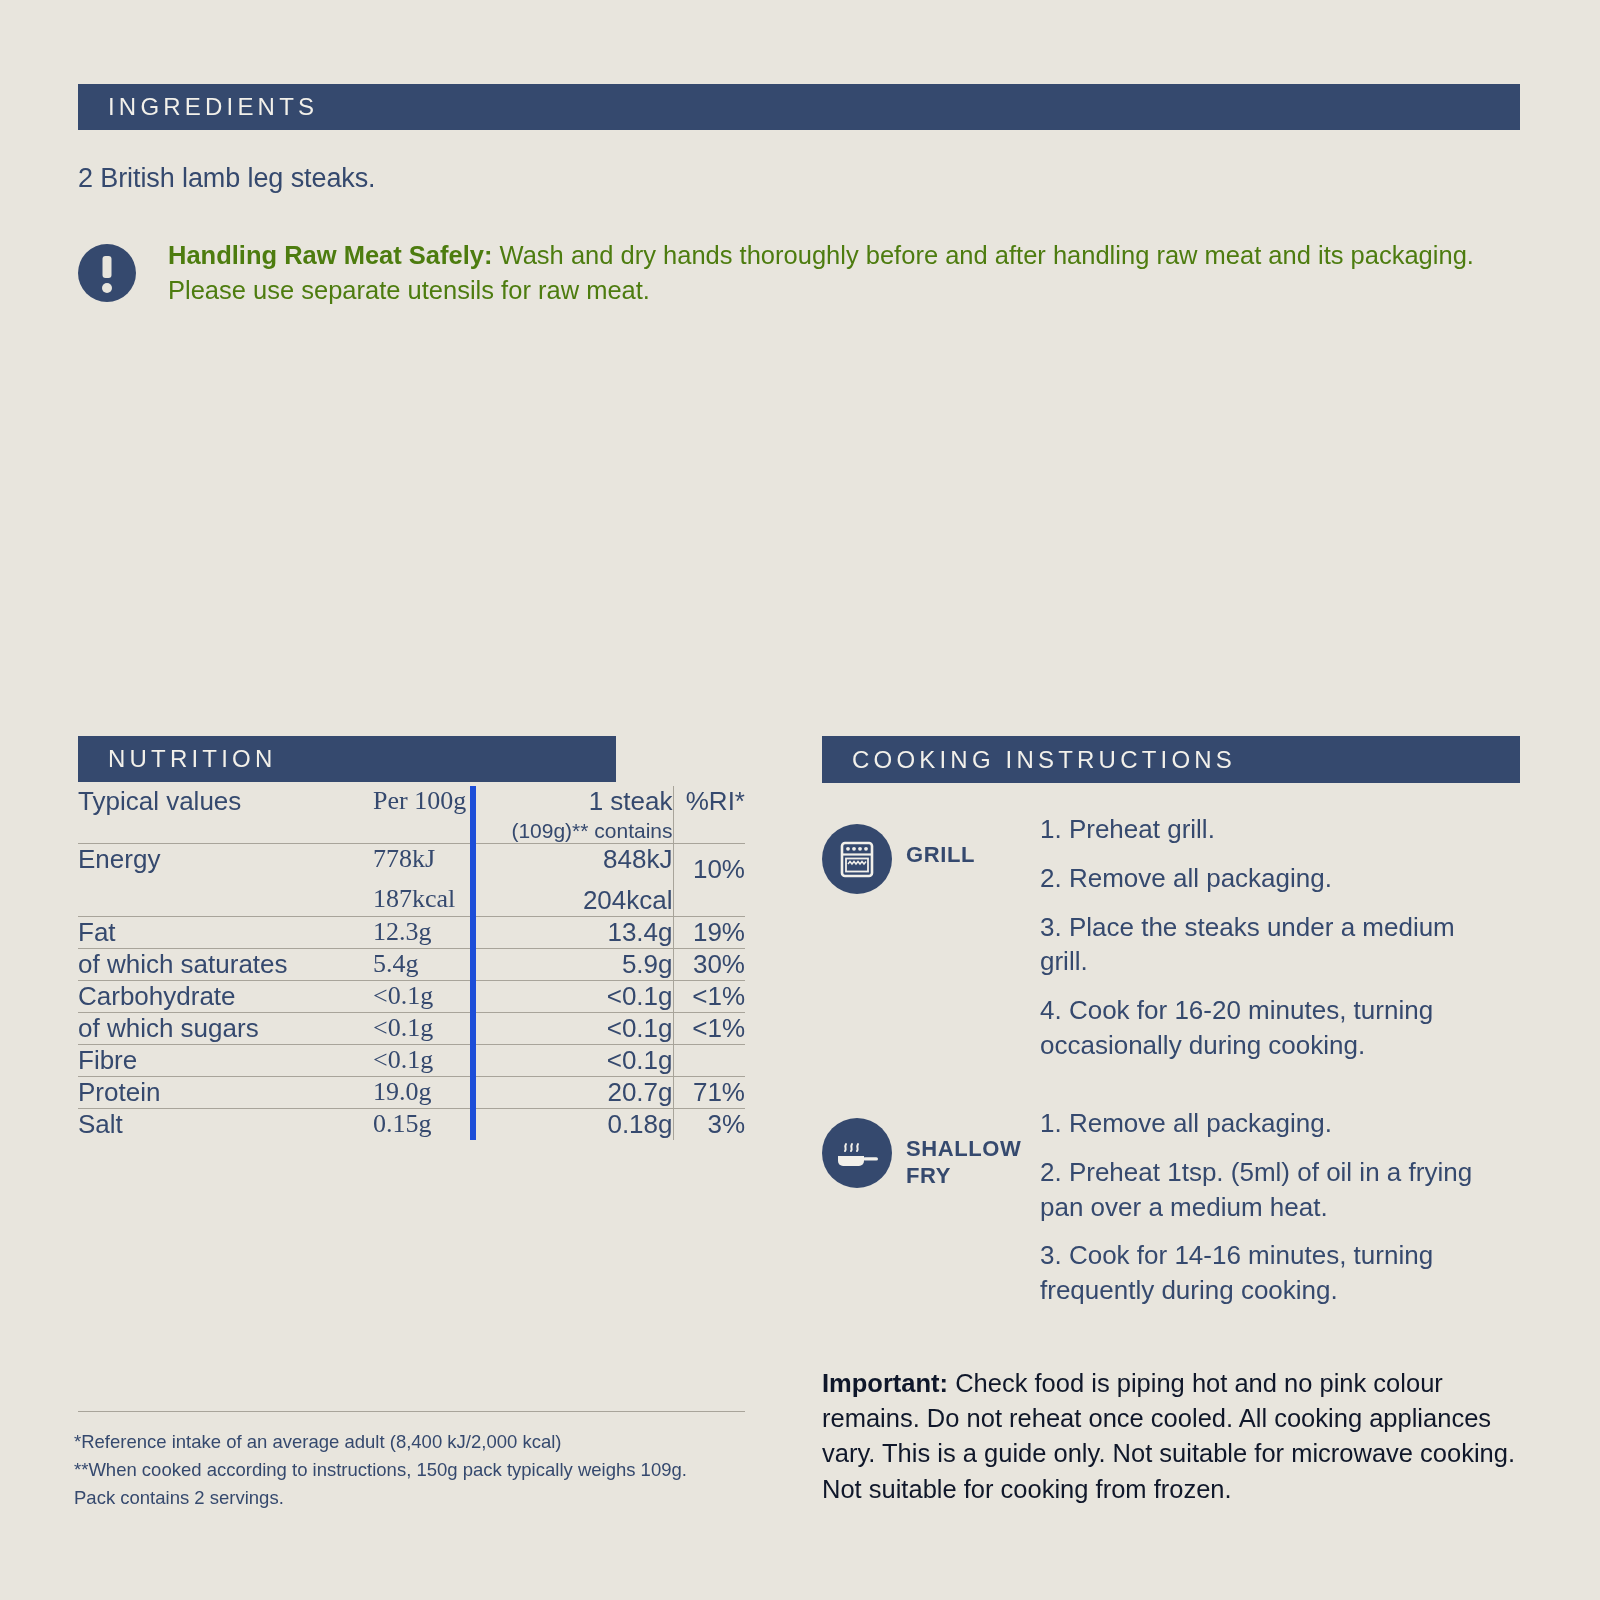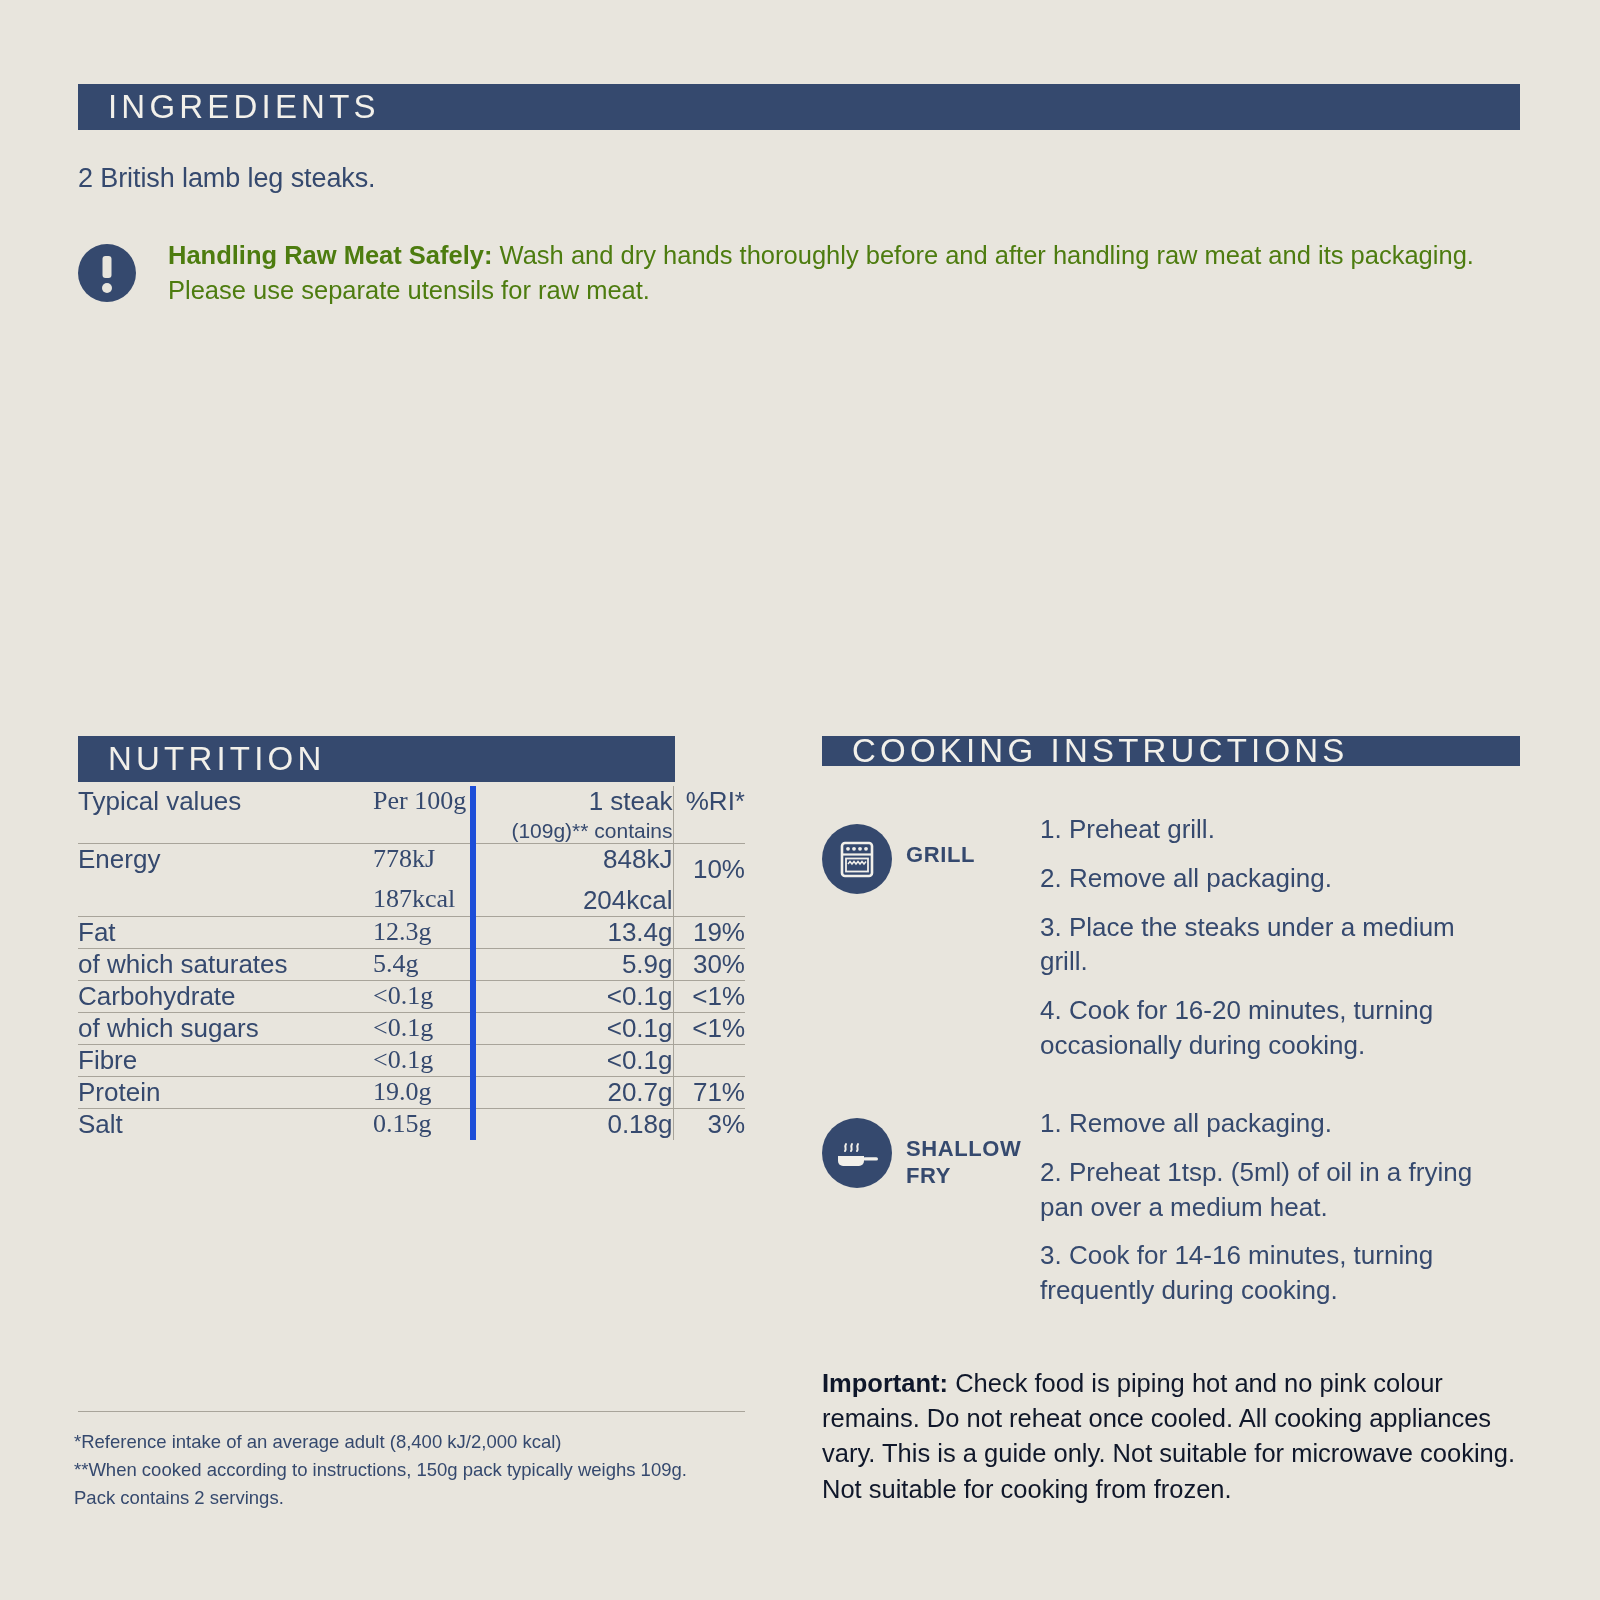--- a/index.html
+++ b/index.html
@@ -22,30 +22,30 @@
 
   
   .bar {
     position: absolute;
     background: #35496e;
     display: flex;
     align-items: center;
   }
   .bar-label {
     color: #f2f0ea;
-    font-size: 33px;
+    font-size: 24px;
     letter-spacing: 4.2px;
     font-weight: 400;
     padding-left: 30px;
     white-space: nowrap;
   }
 
   #bar-ingredients { left: 78px;  top: 84px;  width: 1442px; height: 46px; }
-  #bar-nutrition   { left: 78px;  top: 736px; width: 597px;  height: 46px; }
-  #bar-cooking     { left: 822px; top: 736px; width: 698px;  height: 30px; }
+  #bar-nutrition   { left: 78px;  top: 736px; width: 538px;  height: 46px; }
+  #bar-cooking     { left: 822px; top: 736px; width: 698px;  height: 47px; }
 
   
   #ingredients-text {
     position: absolute;
     left: 78px; top: 163px;
     font-size: 27px;
     color: #35496e;
     letter-spacing: -0.1px;
   }
 

